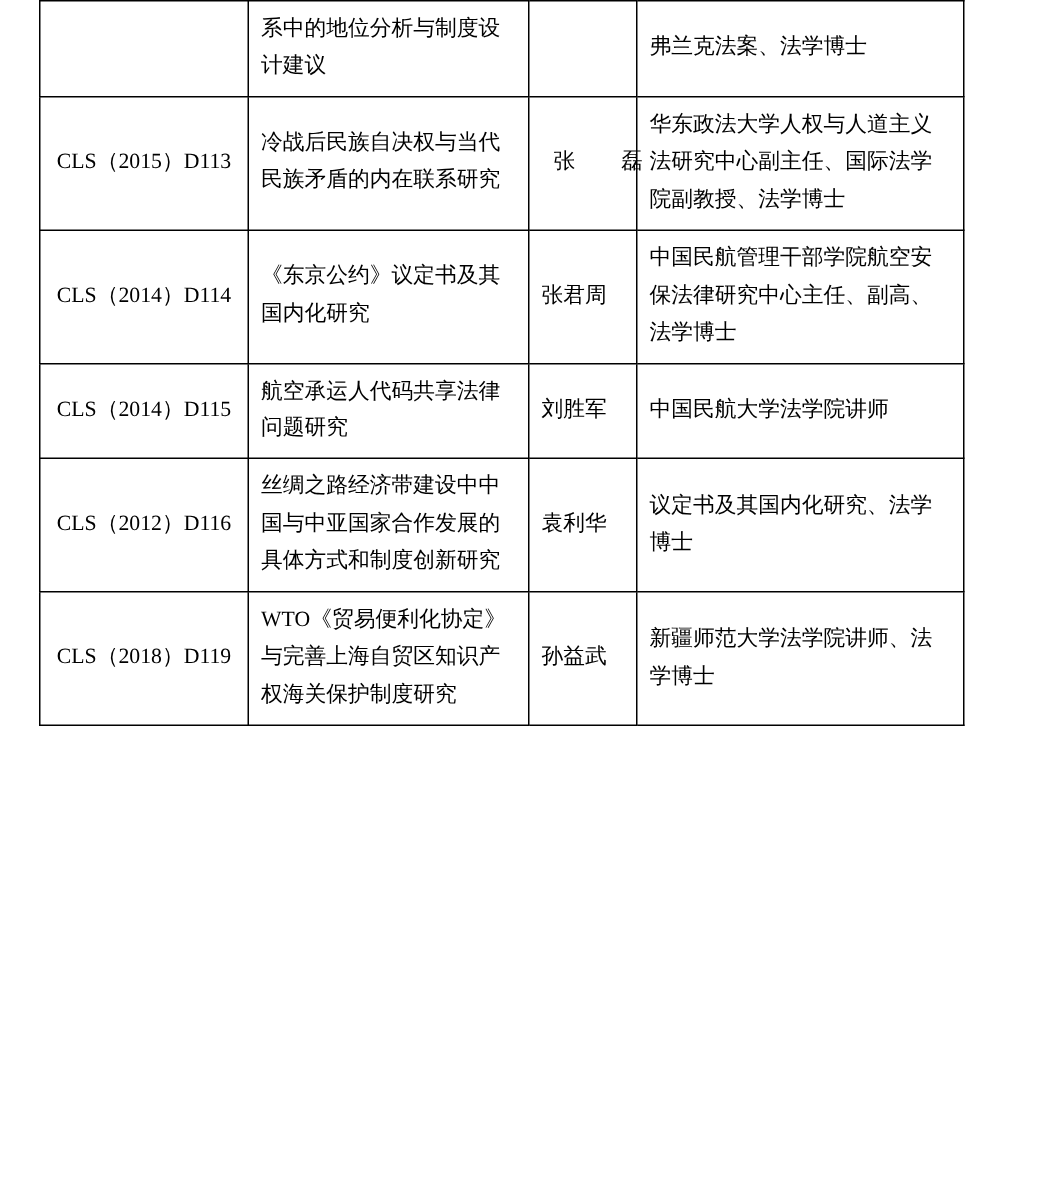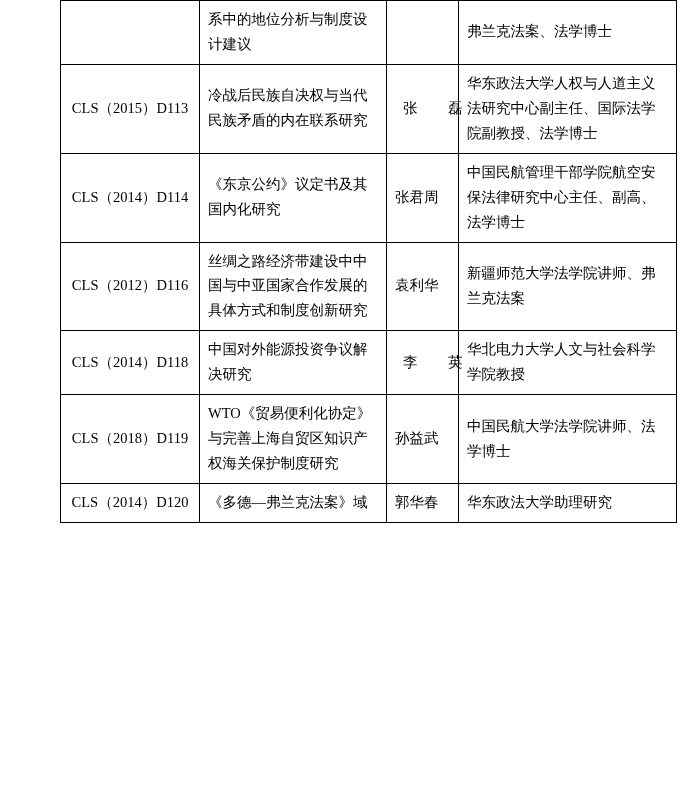--- a/index.html
+++ b/index.html
@@ -17,21 +17,21 @@
   .page {
     position: relative;
     width: 700px;
     height: 802px;
     box-sizing: border-box;
     padding: 0;
   }
   table.doc-table {
     border-collapse: collapse;
     width: 616px;
-    margin-left: 60px;
+    margin-left: 26px;
     table-layout: fixed;
     padding-left: 36px;
   }
   table.doc-table td {
     border: 1px solid #000000;
     vertical-align: middle;
     padding: 6px 8px 7px 8px;
     font-size: 14.5px;
     line-height: 1.72;
   }
@@ -94,45 +94,39 @@
         <td class="affil">华东政法大学人权与人道主义法研究中心副主任、国际法学院副教授、法学博士</td>
       </tr>
 
       <tr>
         <td class="code">CLS（2014）D114</td>
         <td class="title">《东京公约》议定书及其国内化研究</td>
         <td class="author">张君周</td>
         <td class="affil">中国民航管理干部学院航空安保法律研究中心主任、副高、法学博士</td>
       </tr>
 
+      <tr>
+        <td class="code">CLS（2014）D115</td>
+        <td class="title">航空承运人代码共享法律问题研究</td>
+        <td class="author">刘胜军</td>
+        <td class="affil">中国民航大学法学院讲师</td>
+      </tr>
 
       <tr>
         <td class="code">CLS（2012）D116</td>
         <td class="title">丝绸之路经济带建设中中国与中亚国家合作发展的具体方式和制度创新研究</td>
         <td class="author">袁利华</td>
-        <td class="affil">新疆师范大学法学院讲师、弗兰克法案</td>
+        <td class="affil">议定书及其国内化研究、法学博士</td>
       </tr>
 
 
-      <tr>
-        <td class="code">CLS（2014）D118</td>
-        <td class="title">中国对外能源投资争议解决研究</td>
-        <td class="author spaced">李　英</td>
-        <td class="affil">华北电力大学人文与社会科学学院教授</td>
-      </tr>
 
       <tr>
         <td class="code">CLS（2018）D119</td>
         <td class="title">WTO《贸易便利化协定》与完善上海自贸区知识产权海关保护制度研究</td>
         <td class="author">孙益武</td>
-        <td class="affil">中国民航大学法学院讲师、法学博士</td>
+        <td class="affil">新疆师范大学法学院讲师、法学博士</td>
       </tr>
 
-      <tr>
-        <td class="code">CLS（2014）D120</td>
-        <td class="title nowrapcell">《多德—弗兰克法案》域</td>
-        <td class="author">郭华春</td>
-        <td class="affil nowrapcell">华东政法大学助理研究</td>
-      </tr>
 
     </tbody>
   </table>
 </div>
 
 </body></html>

